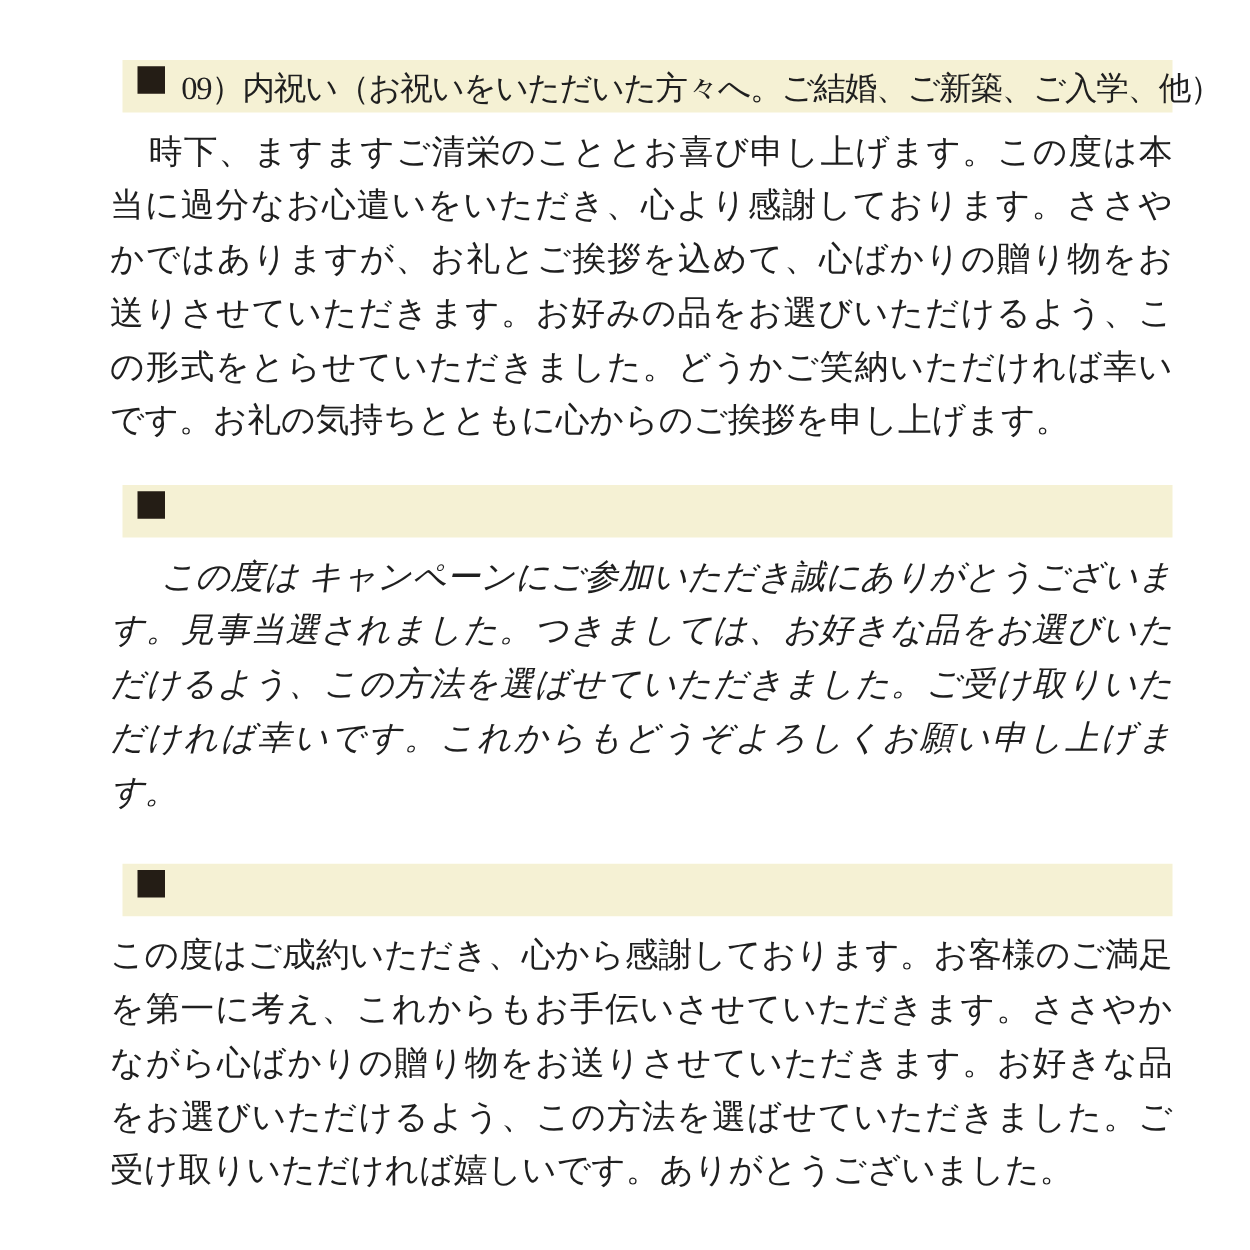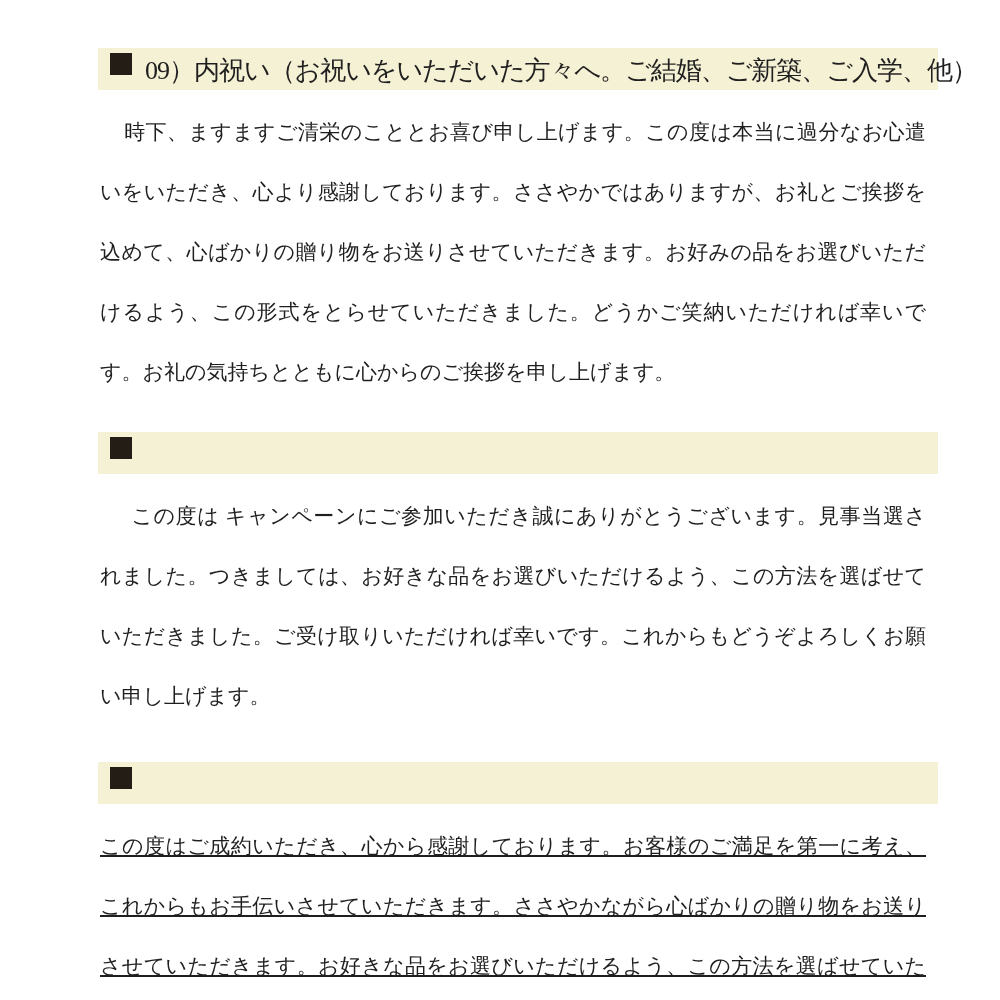--- a/index.html
+++ b/index.html
@@ -33,29 +33,29 @@
   }
   .marker {
     flex: none;
     width: 22px;
     height: 22px;
     margin-right: 13px;
     background: var(--marker);
   }
   .heading-text { color: var(--text); }
   p.body-text {
-    margin: 12px;
-    font-size: 21px;
-    line-height: 60px;
+    margin: 0;
+    font-size: 27px;
+    line-height: 43px;
     text-align: justify;
     color: var(--text);
   }
   .indent-1  { text-indent: 1.15em; }
-  .indent-15 { text-indent: 1.5em; }
-  .indent-0  { text-indent: 0; text-decoration: underline; }
+  .indent-15 { text-indent: 1.5em; font-style: italic; }
+  .indent-0  { text-indent: 0; }
   .sec-2 { margin-top: 30px; }
   .sec-3 { margin-top: 36px; }
 </style>
 </head>
 <body>
 
 <div class="page">
 
   <section class="sec-1">
     <div class="section-heading">

